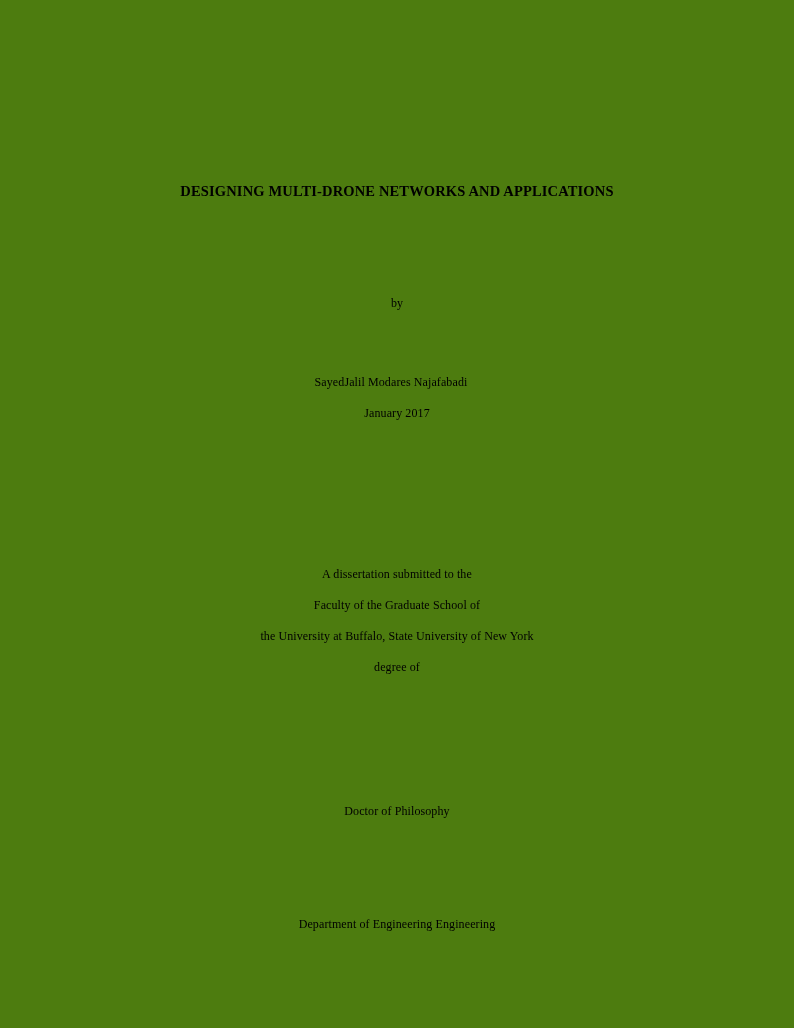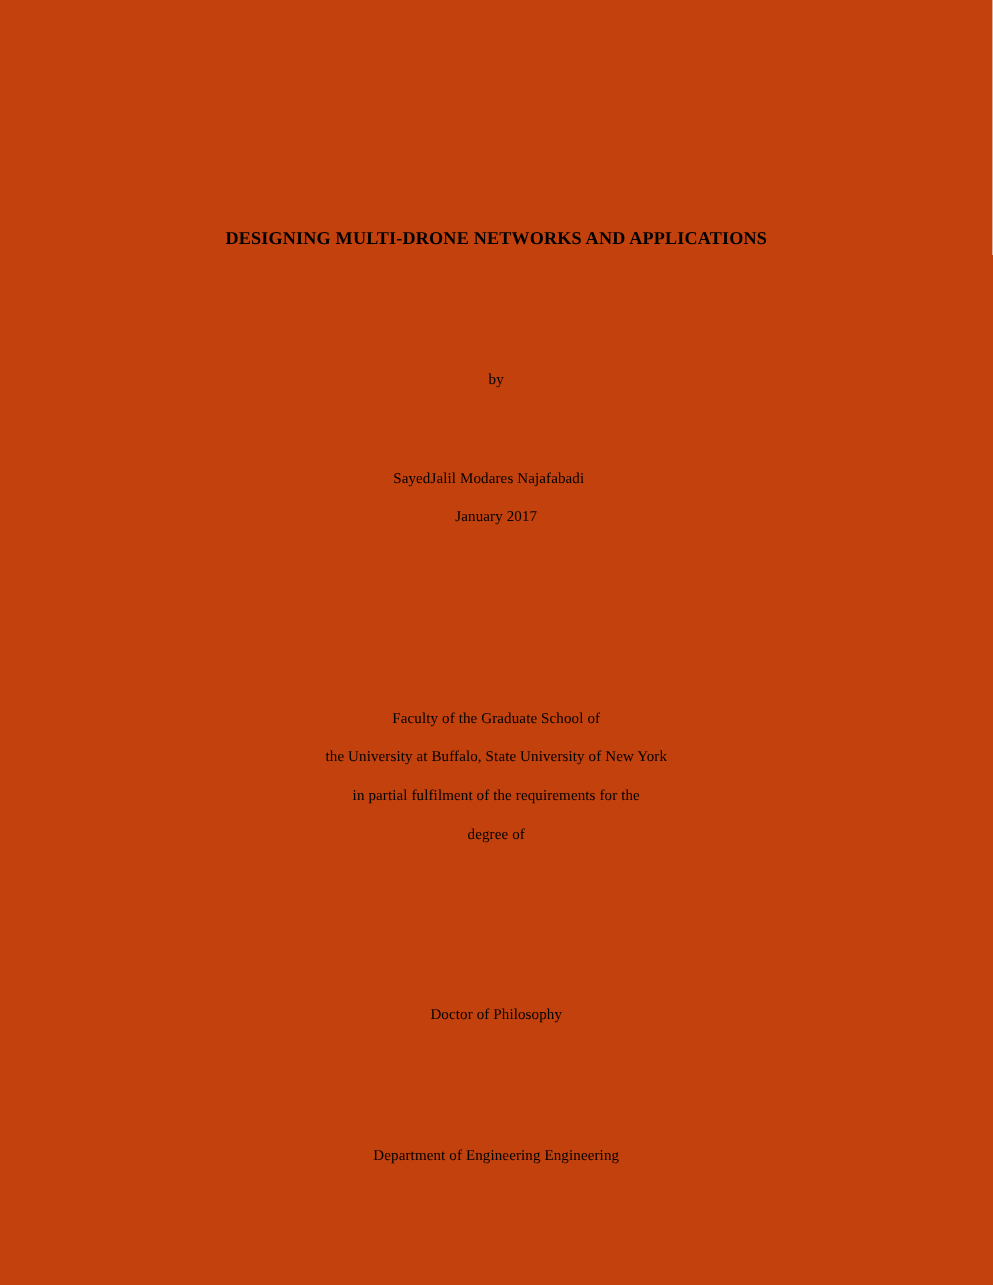--- a/index.html
+++ b/index.html
@@ -9,21 +9,21 @@
   }
   body {
     font-family: "Liberation Serif", serif;
     color: #000000;
   }
   .page {
     position: relative;
     width: 794px;
     height: 1028px;
     margin: 0 auto;
-    background: #c2410c;
+    background: #4d7c0f;
     overflow: hidden;
   }
   .content {
     position: absolute;
     left: 0;
     right: 0;
     top: 0;
   }
   .line {
     text-align: center;
@@ -61,23 +61,23 @@
 
     <div class="at-author">
       <div class="line">SayedJalil Modares Najafabadi</div>
     </div>
 
     <div class="at-date">
       <div class="line">January 2017</div>
     </div>
 
     <div class="at-stmt">
+      <div class="line">A dissertation submitted to the</div>
       <div class="line">Faculty of the Graduate School of</div>
       <div class="line">the University at Buffalo, State University of New York</div>
-      <div class="line">in partial fulfilment of the requirements for the</div>
       <div class="line">degree of</div>
     </div>
 
     <div class="at-degree">
       <div class="line">Doctor of Philosophy</div>
     </div>
 
     <div class="at-dept">
       <div class="line">Department of Engineering Engineering</div>
     </div>

